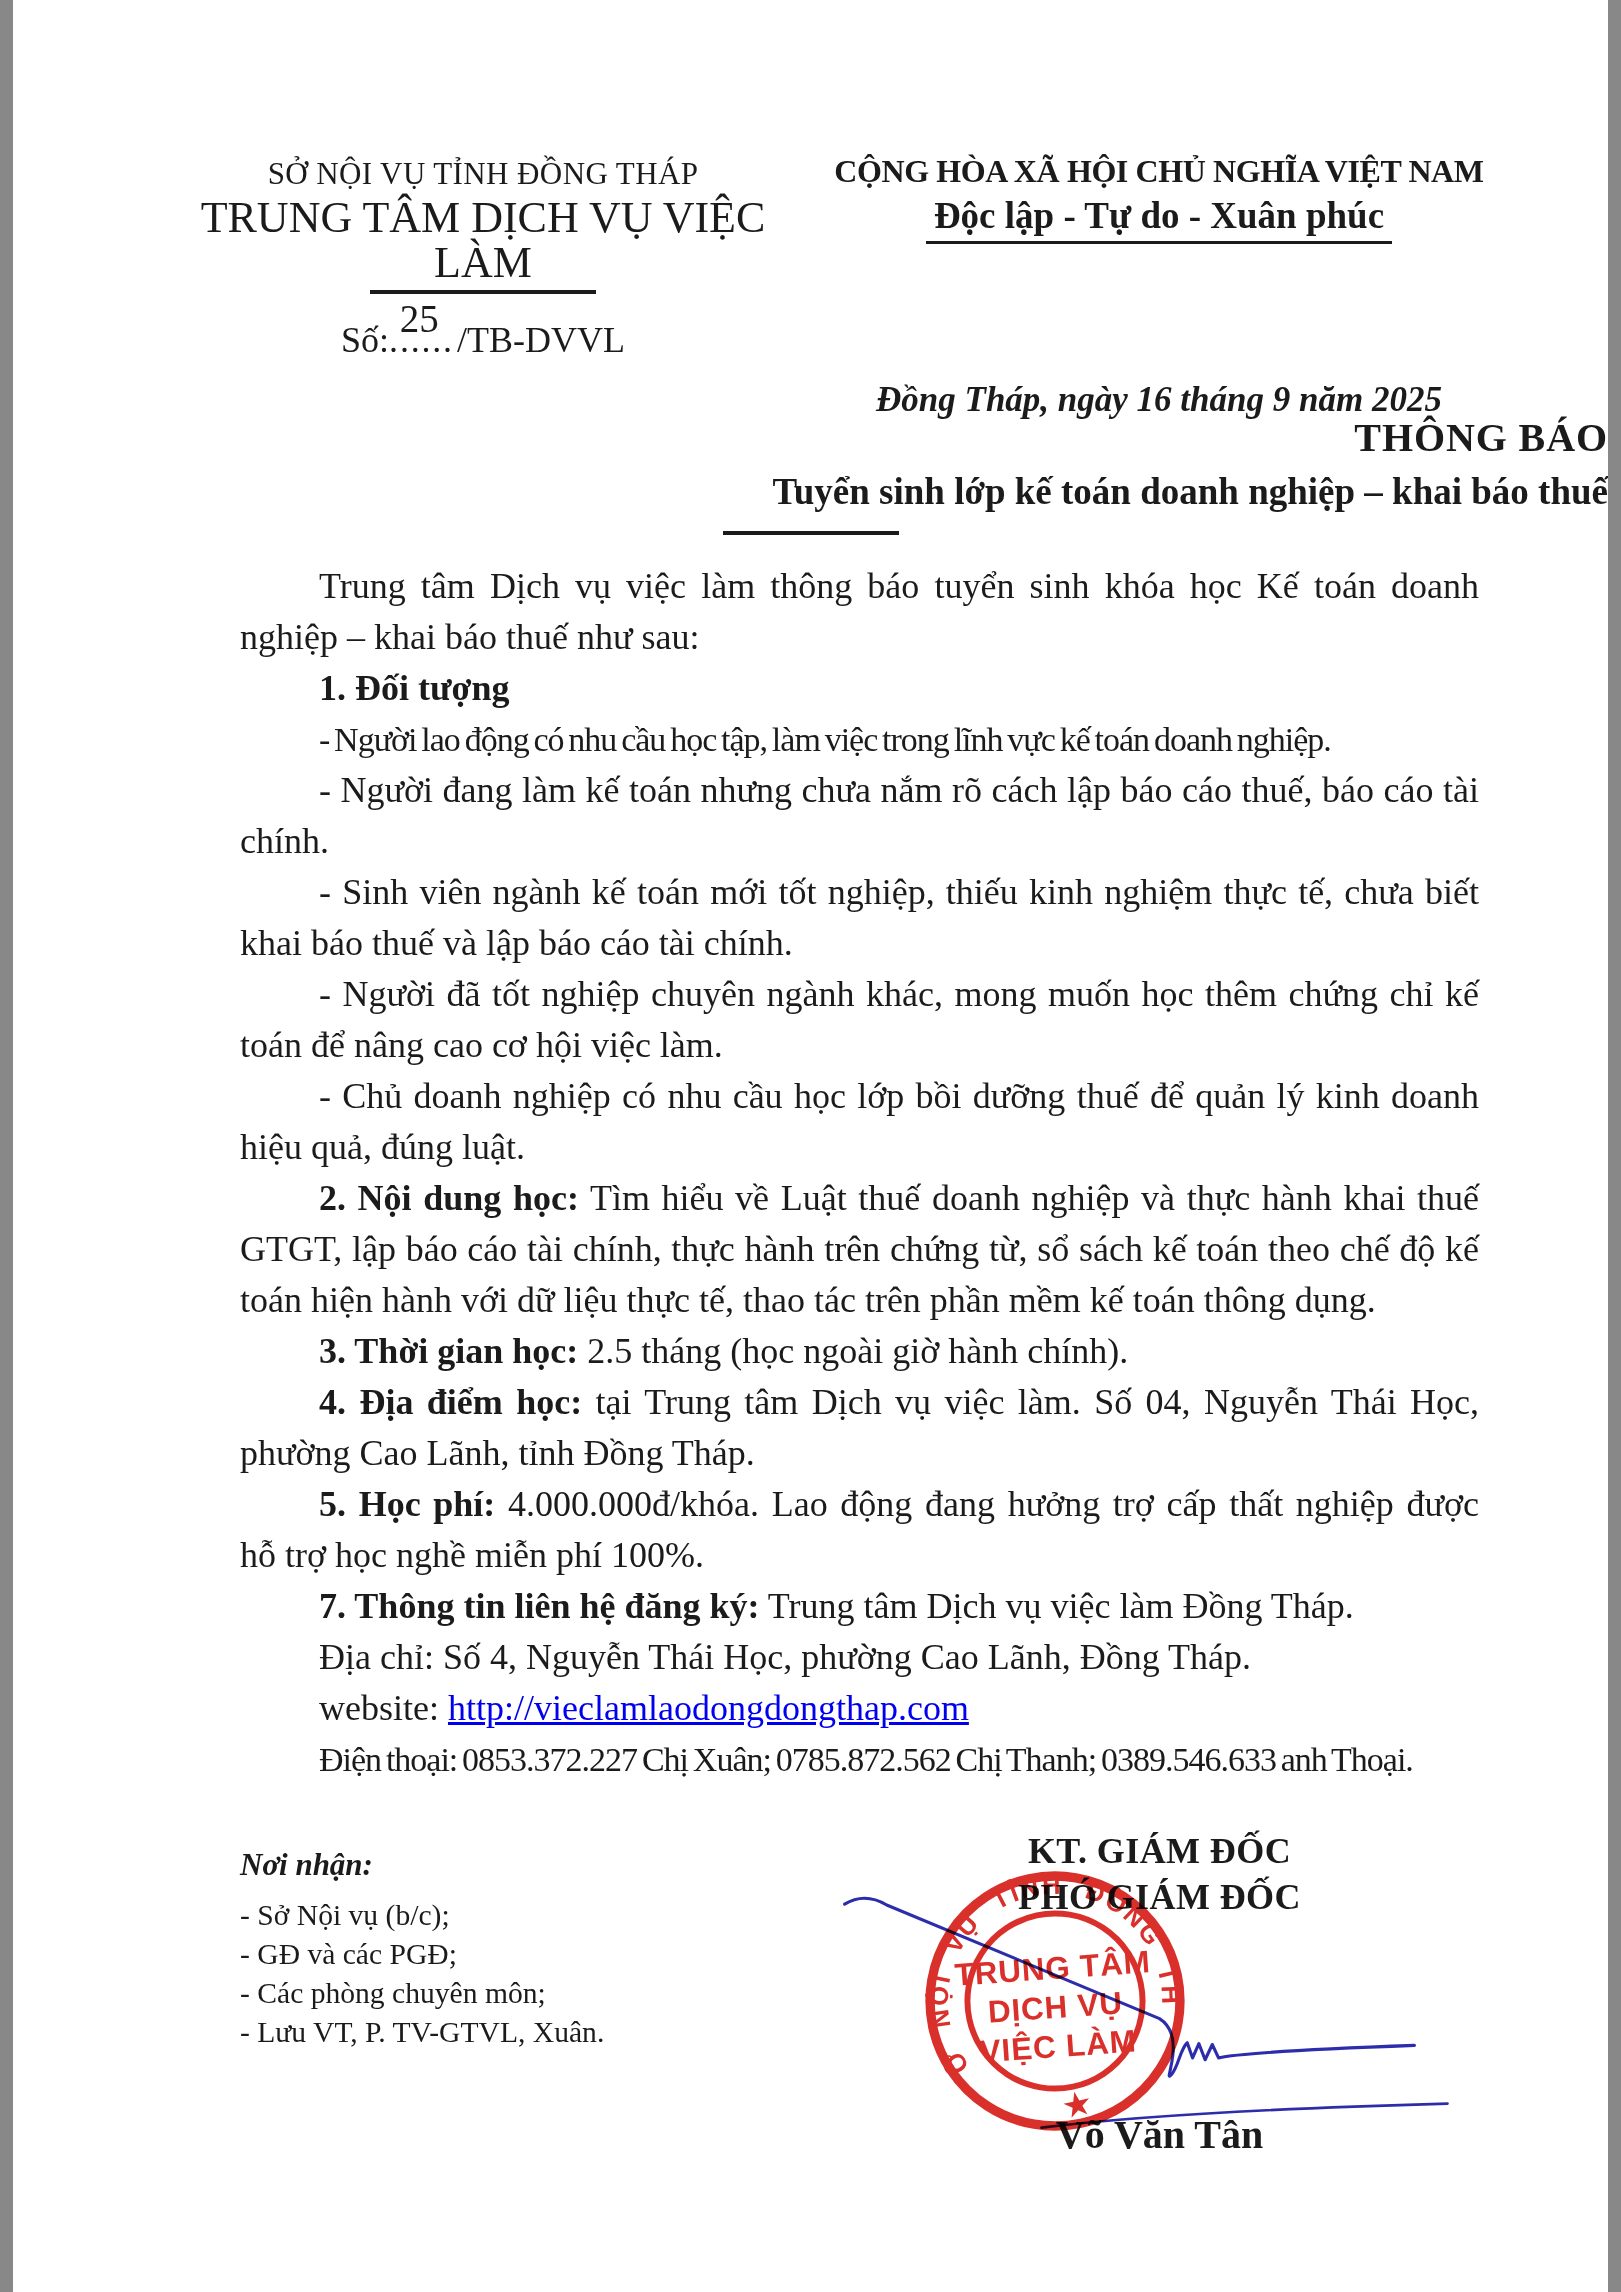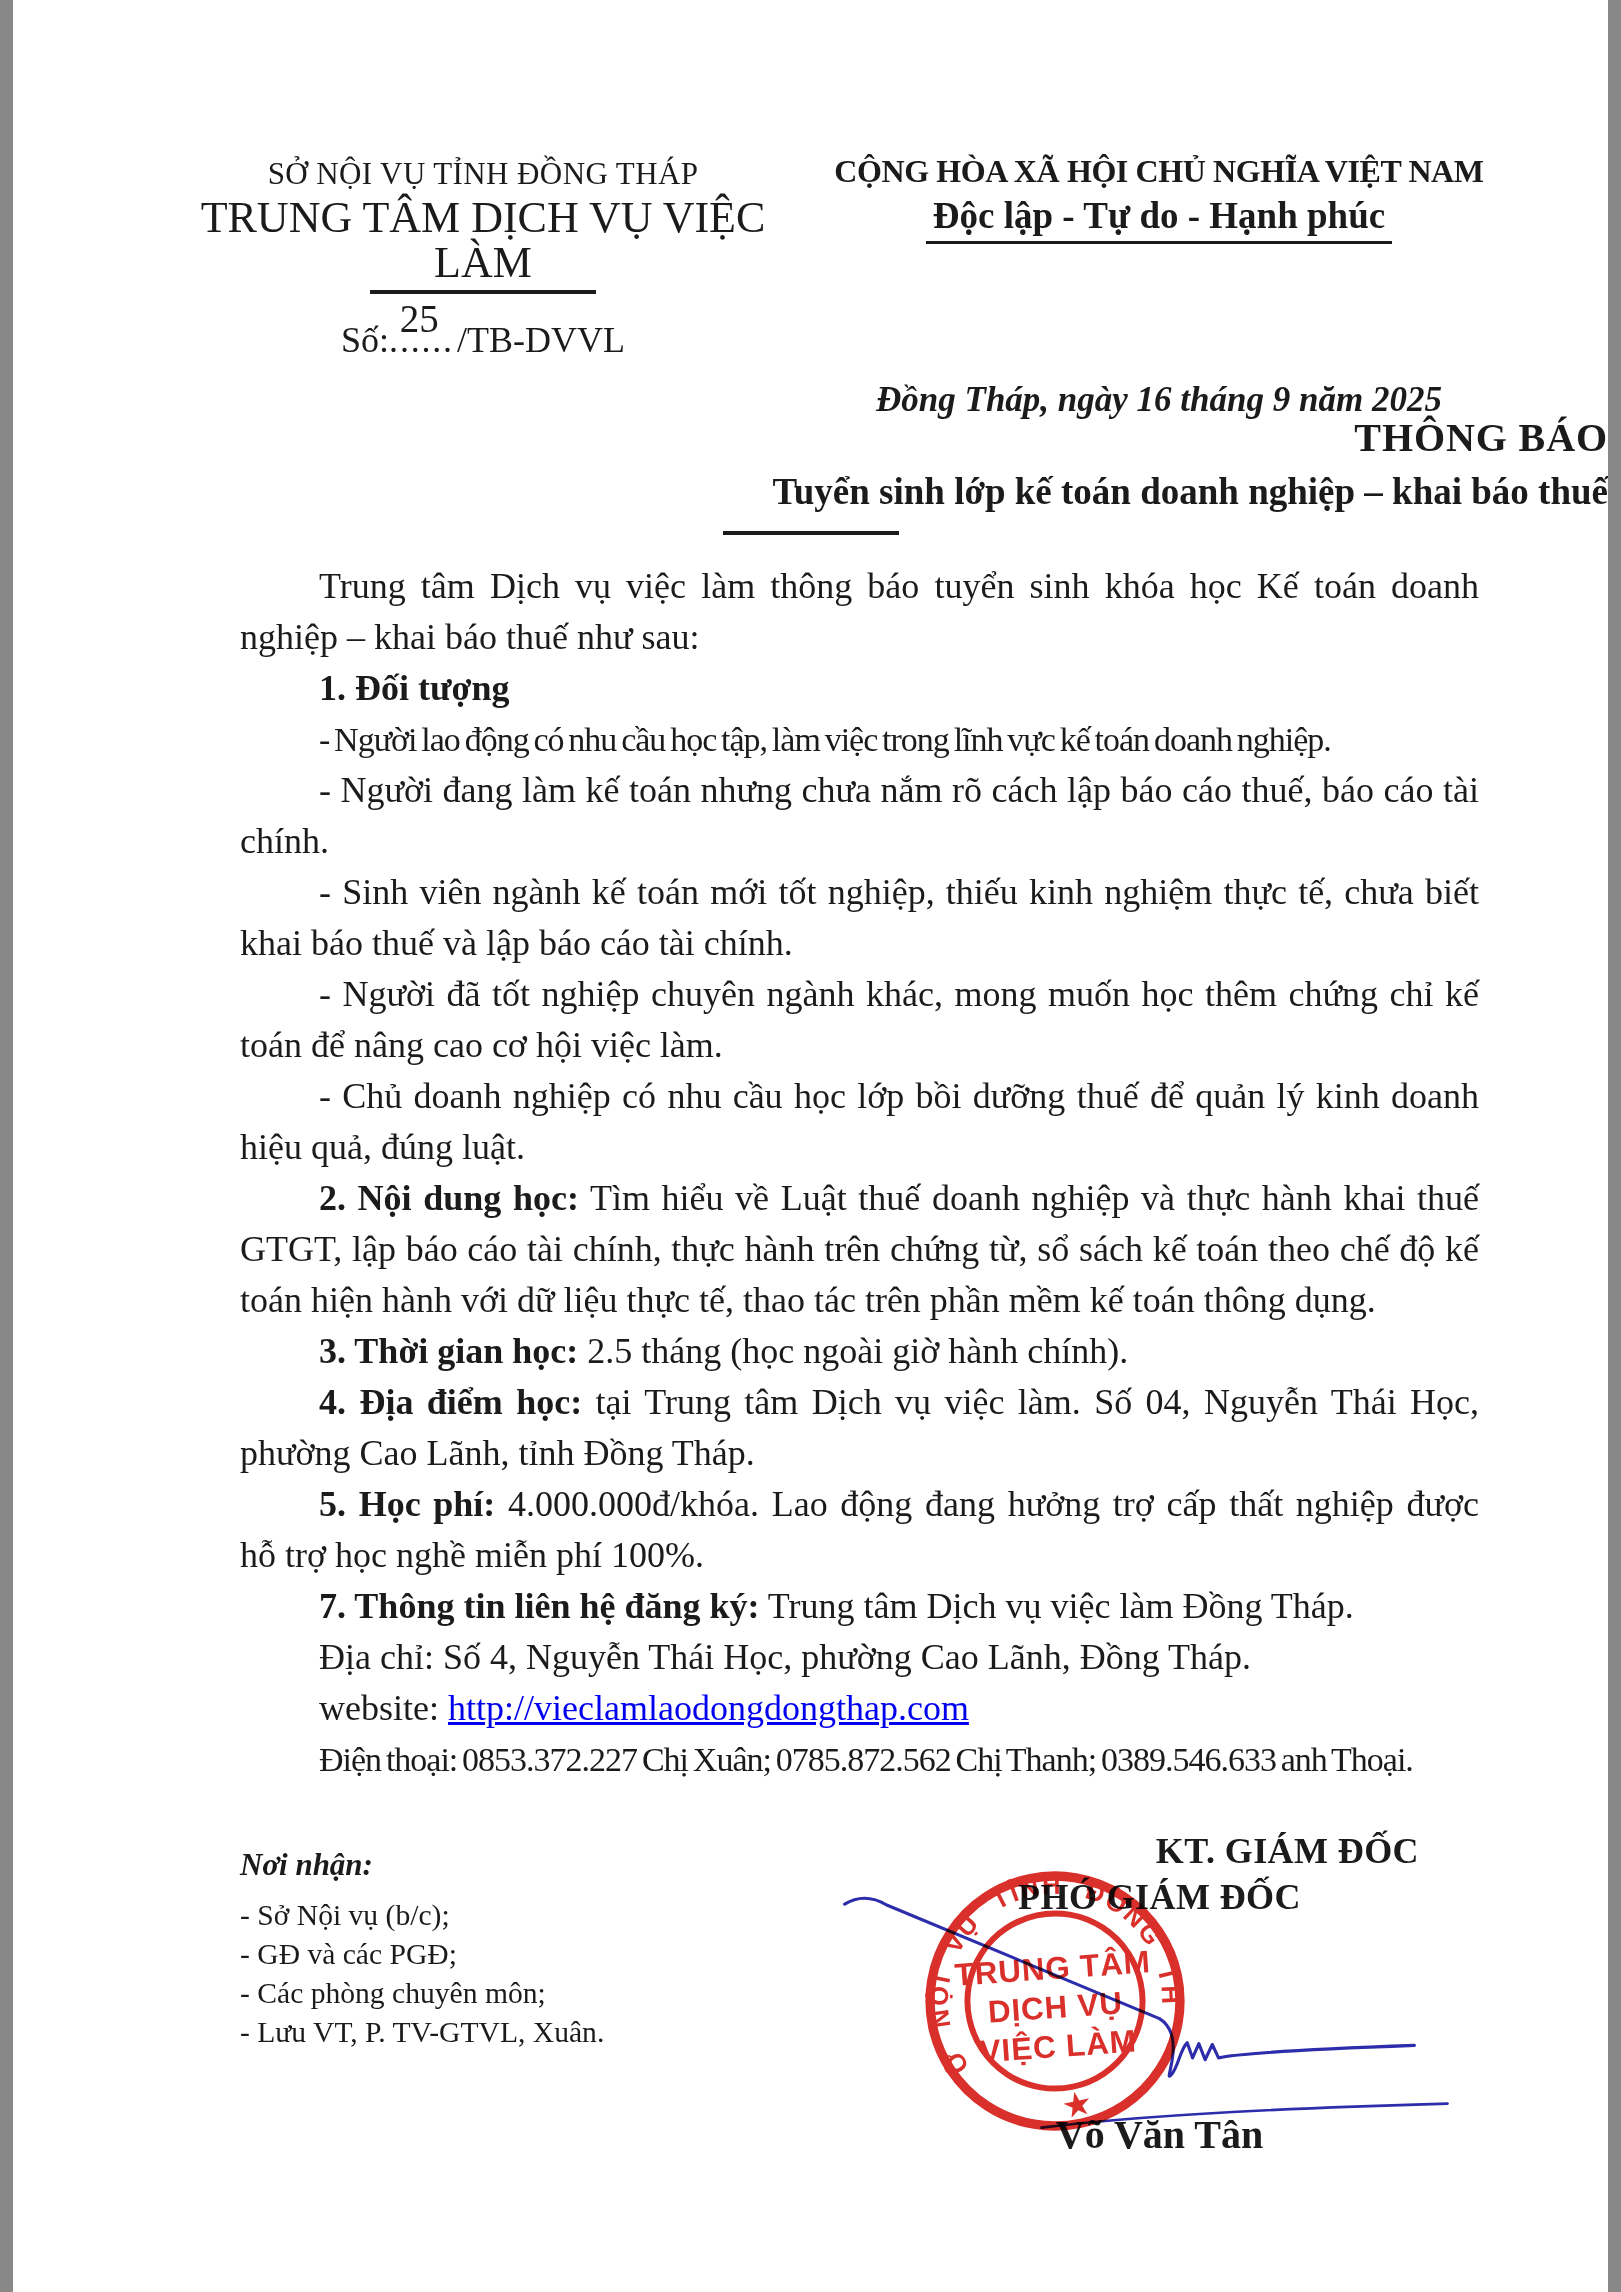--- a/index.html
+++ b/index.html
@@ -51,21 +51,21 @@
   .para b{font-weight:bold;}
   .para.fit{font-size:34px;letter-spacing:-1px;word-spacing:-2.7px;white-space:nowrap;text-align:left;}
   a.doclink{color:var(--link-blue);text-decoration:underline;}
 
   
   .recipients{position:absolute;left:227px;top:1847px;width:502px;}
   .recip-head{font-size:31px;font-weight:bold;font-style:italic;}
   .recip-list{list-style:none;margin-top:12.5px;font-size:29.6px;line-height:39px;}
 
   .sig-block{position:absolute;left:887px;top:1829px;width:519px;text-align:center;z-index:1;}
-  .sig1{font-size:36px;font-weight:bold;line-height:45px;letter-spacing:0.4px;text-align:right;}
+  .sig1{font-size:36px;font-weight:bold;line-height:45px;letter-spacing:0.4px;}
   .sig2{font-size:36px;font-weight:bold;line-height:47px;letter-spacing:0.4px;}
   .sig-name{font-size:40px;font-weight:bold;margin-top:190px;}
 
   
   .stamp{
     position:absolute;left:906px;top:1865px;width:272px;height:272px;
     z-index:2;mix-blend-mode:multiply;opacity:.95;
   }
   .stamp circle{stroke:var(--stamp-red);fill:none;}
   .ring-text{
@@ -96,21 +96,21 @@
     <div class="hl1">SỞ NỘI VỤ TỈNH ĐỒNG THÁP</div>
     <div class="hl2">TRUNG TÂM DỊCH VỤ VIỆC LÀM</div>
     <div class="hrule-left"></div>
     <div class="doc-line">
       <span>Số:</span><span class="dots"><span>......</span><span class="num25">25</span></span><span class="doc-suffix">/TB-DVVL</span>
     </div>
   </div>
 
   <div class="header-right">
     <div class="hr1">CỘNG HÒA XÃ HỘI CHỦ NGHĨA VIỆT NAM</div>
-    <div class="hr2">Độc lập - Tự do - Hạnh phúc</div>
+    <div class="hr2">Độc lập - Tự do - Xuân phúc</div>
     <div class="hrule-right"></div>
     <div class="date-line">Đồng Tháp, ngày 16 tháng 9 năm 2025</div>
   </div>
 
   <div class="title-block">
     <div class="t1">THÔNG BÁO</div>
     <div class="t2">Tuyển sinh lớp kế toán doanh nghiệp – khai báo thuế</div>
     <div class="trule"></div>
   </div>
 

